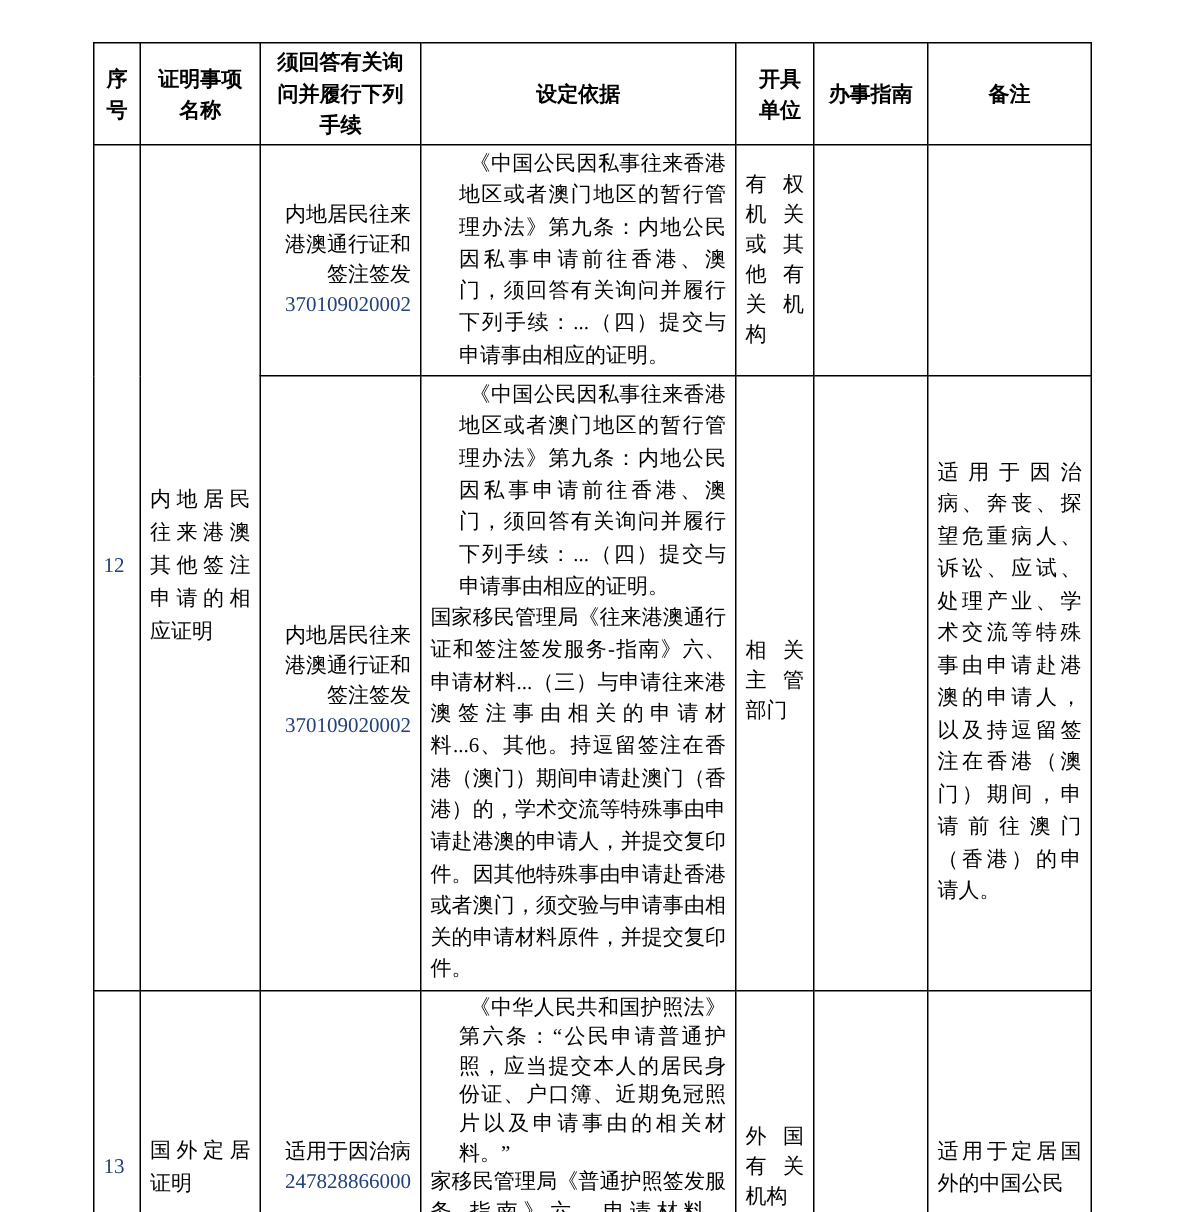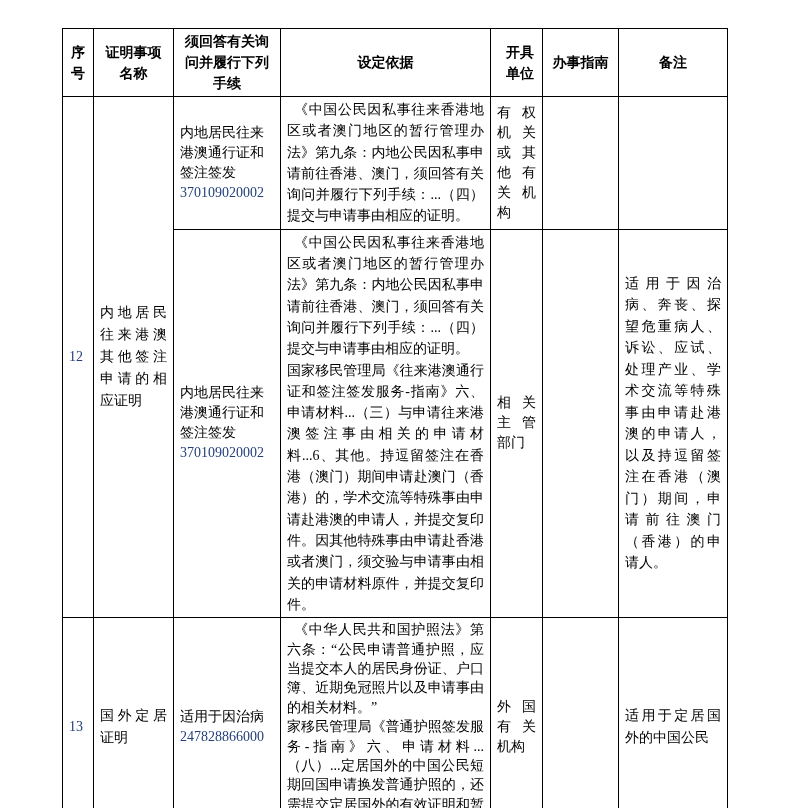--- a/index.html
+++ b/index.html
@@ -47,31 +47,31 @@
   }
   .name-cell {
     text-align:justify;
     text-justify:inter-character;
     line-height:22px;
     padding:2px 10px 2px 8px;
   }
   .service-cell {
     line-height:20px;
     padding:2px 5px;
-    text-align:left;
+    text-align:right;
   }
   .service-code { color:var(--num-color); }
 
   .basis-cell {
     text-align:justify;
     text-justify:inter-character;
     padding:2px 7px;
   }
   .basis-cell p { margin:0; }
-  .basis-cell p.indent { text-indent:7px; }
+  .basis-cell p.indent { text-indent:7px;margin-left:19px; }
   .h-12a .basis-cell, .h-12b .basis-cell { line-height:21.3px; }
   .h-13 .basis-cell { line-height:19.4px; }
 
   .issuer-cell {
     text-align:justify;
     text-justify:inter-character;
     line-height:20px;
     padding:2px 6px;
   }
   .remark-cell {

